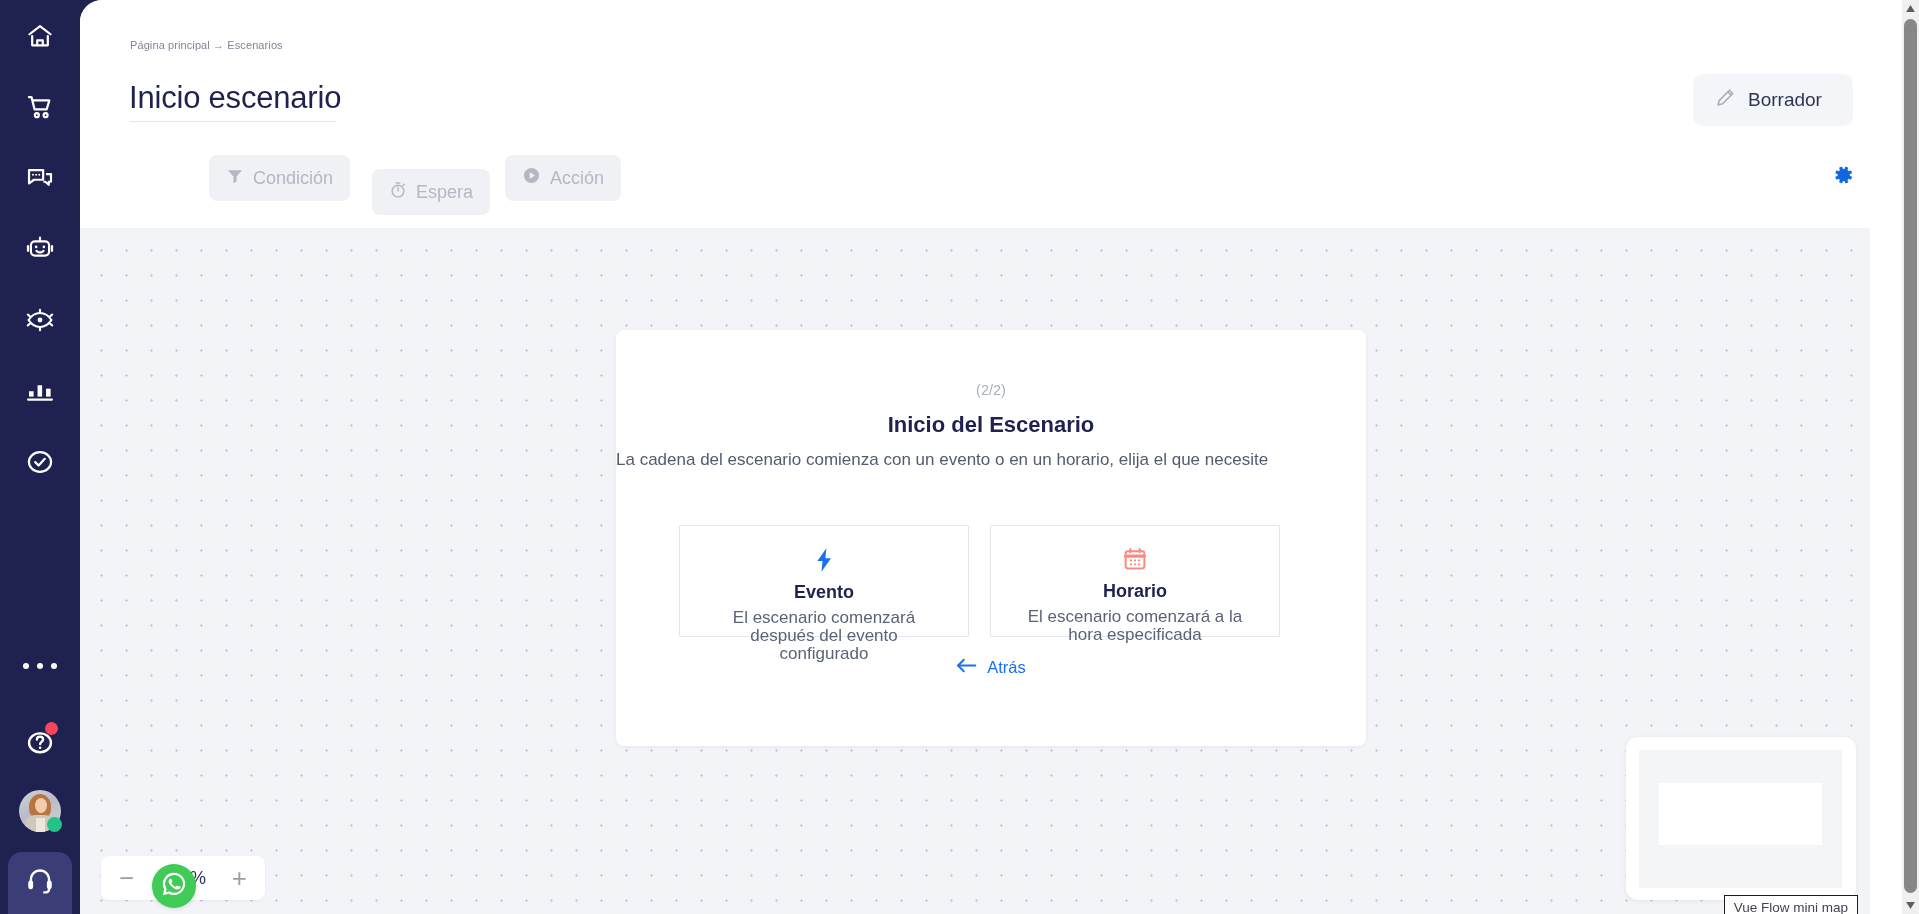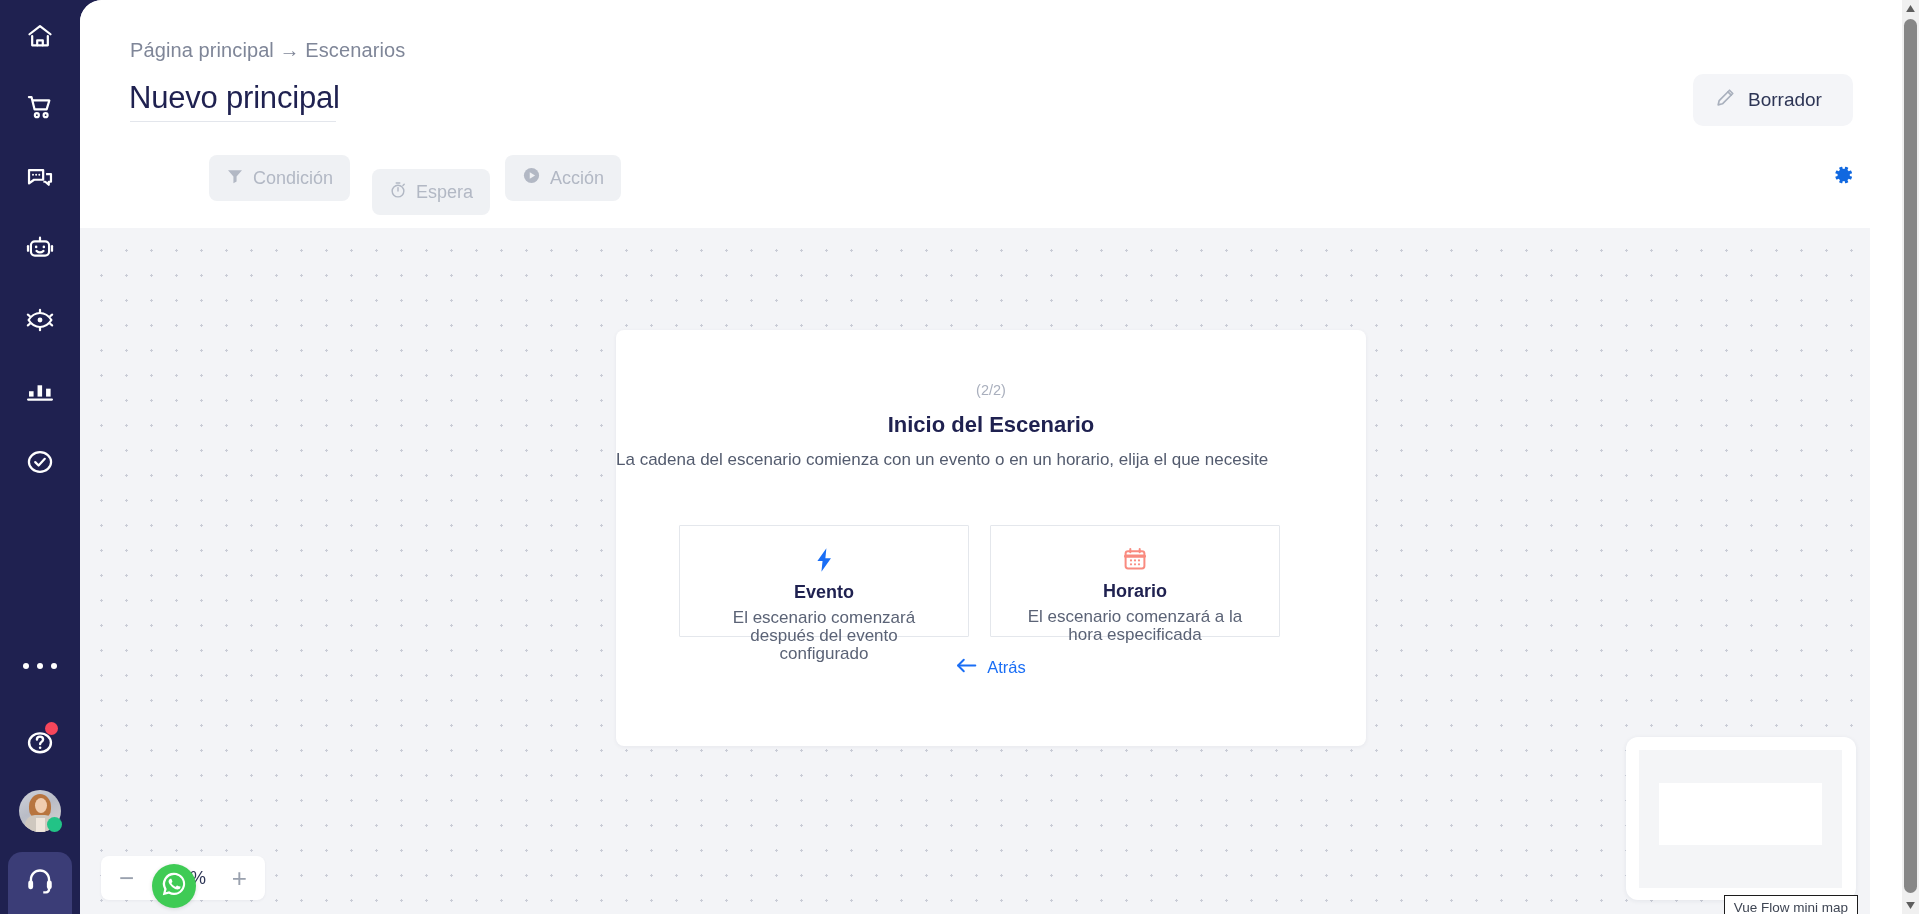--- a/index.html
+++ b/index.html
@@ -97,21 +97,21 @@
     width: 1839px; height: 914px;
     background: #ffffff;
     border-radius: 22px 0 0 0;
     overflow: hidden;
   }
 
   .topbar { position:relative; height:228px; background:#ffffff; }
 
   .breadcrumb {
     position:absolute; left:50px; top:39px;
-    font-size: 20px; color:#7f8698; letter-spacing:0.1px;
+    font-size: 11px; color:#7f8698; letter-spacing:0.1px;
   }
   .page-title {
     position:absolute; left:49px; top:80px;
     font-size: 31px; color:#1f2150; font-weight: 400;
     letter-spacing: -0.2px;
   }
   .title-underline {
     position:absolute; left:50px; top:121px;
     width: 206px; height:1px; background:#e3e6ec;
   }
@@ -387,21 +387,21 @@
           </svg>
         </span>
       </div>
     </div>
   </nav>
 
   <div class="main">
 
     <div class="topbar">
       <div class="breadcrumb">Página principal → Escenarios</div>
-      <div class="page-title">Nuevo principal</div>
+      <div class="page-title">Inicio escenario</div>
       <div class="title-underline"></div>
 
       <button class="draft-btn">
         <span>
           <svg width="21" height="21" viewBox="0 0 24 24" fill="none" stroke="#a9b0bd" stroke-width="1.9" stroke-linecap="round" stroke-linejoin="round">
             <path d="M16.6 3.7l3.7 3.7L8.5 19.2 3.6 20.4l1.2-4.9z"></path>
             <path d="M14.8 5.5l3.7 3.7"></path>
           </svg>
         </span>
         <span>Borrador</span>

